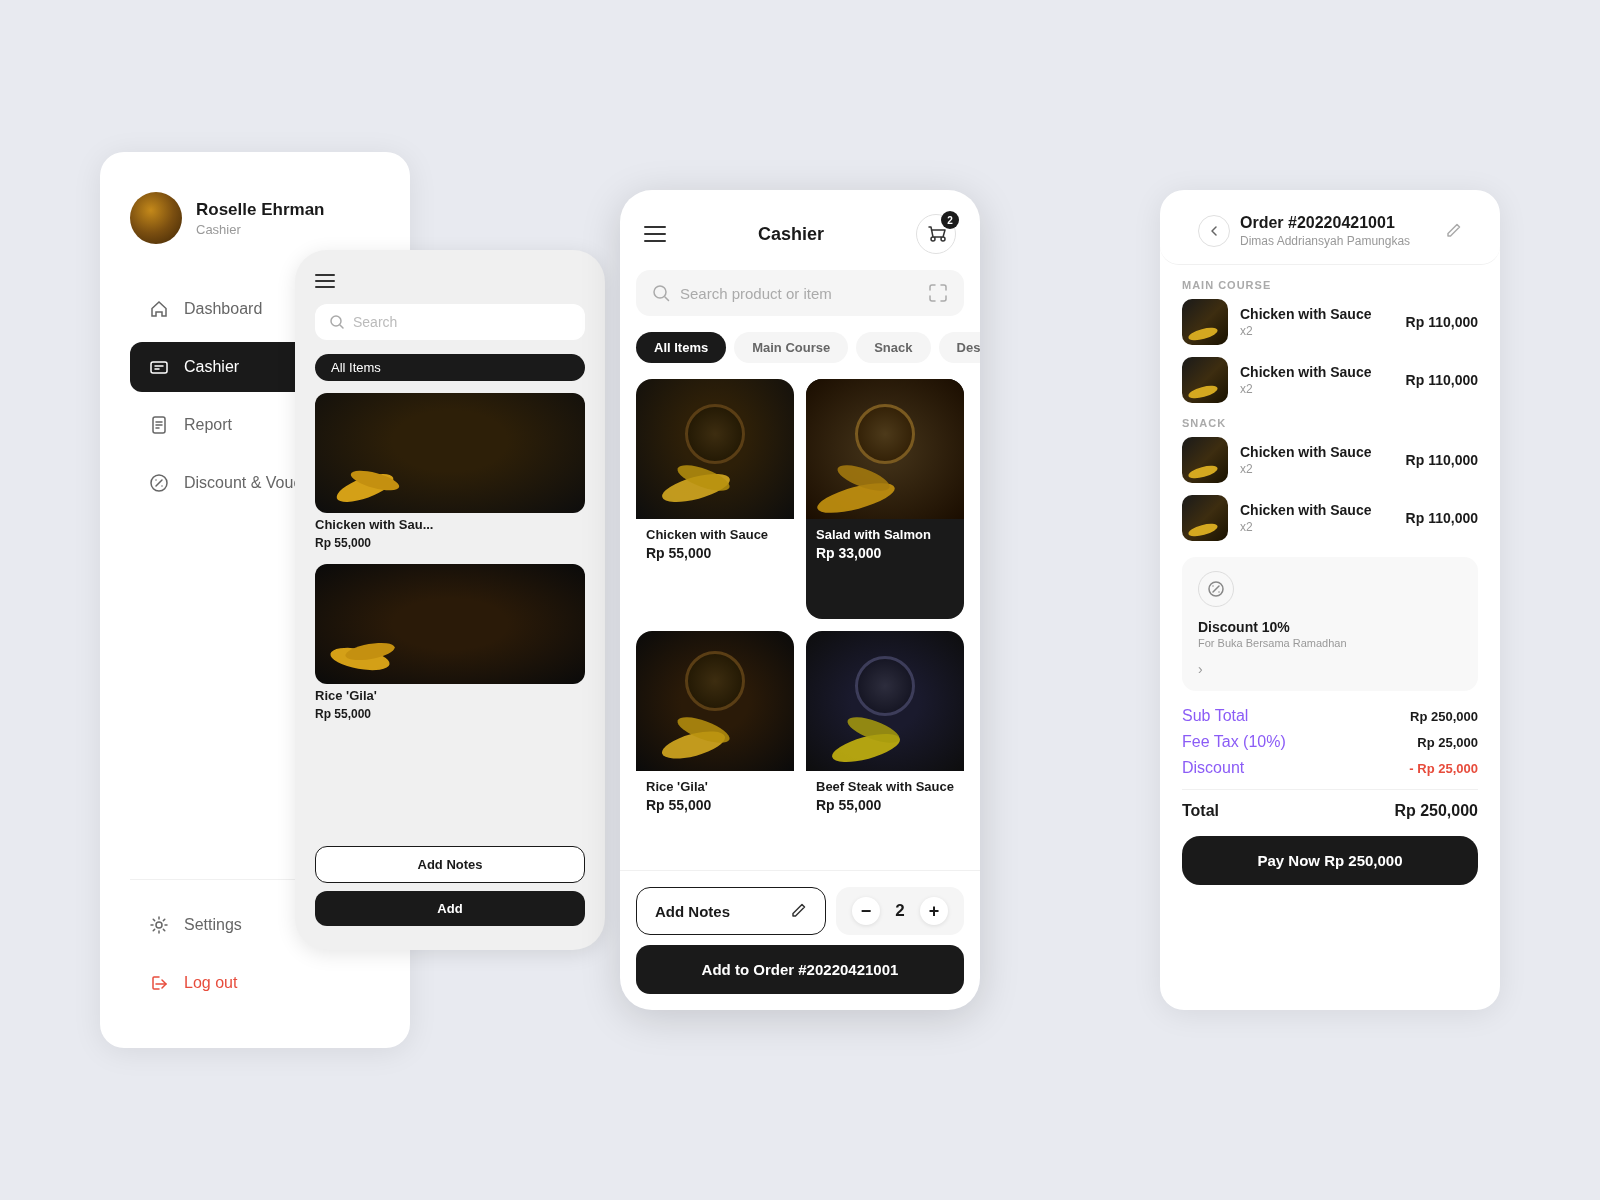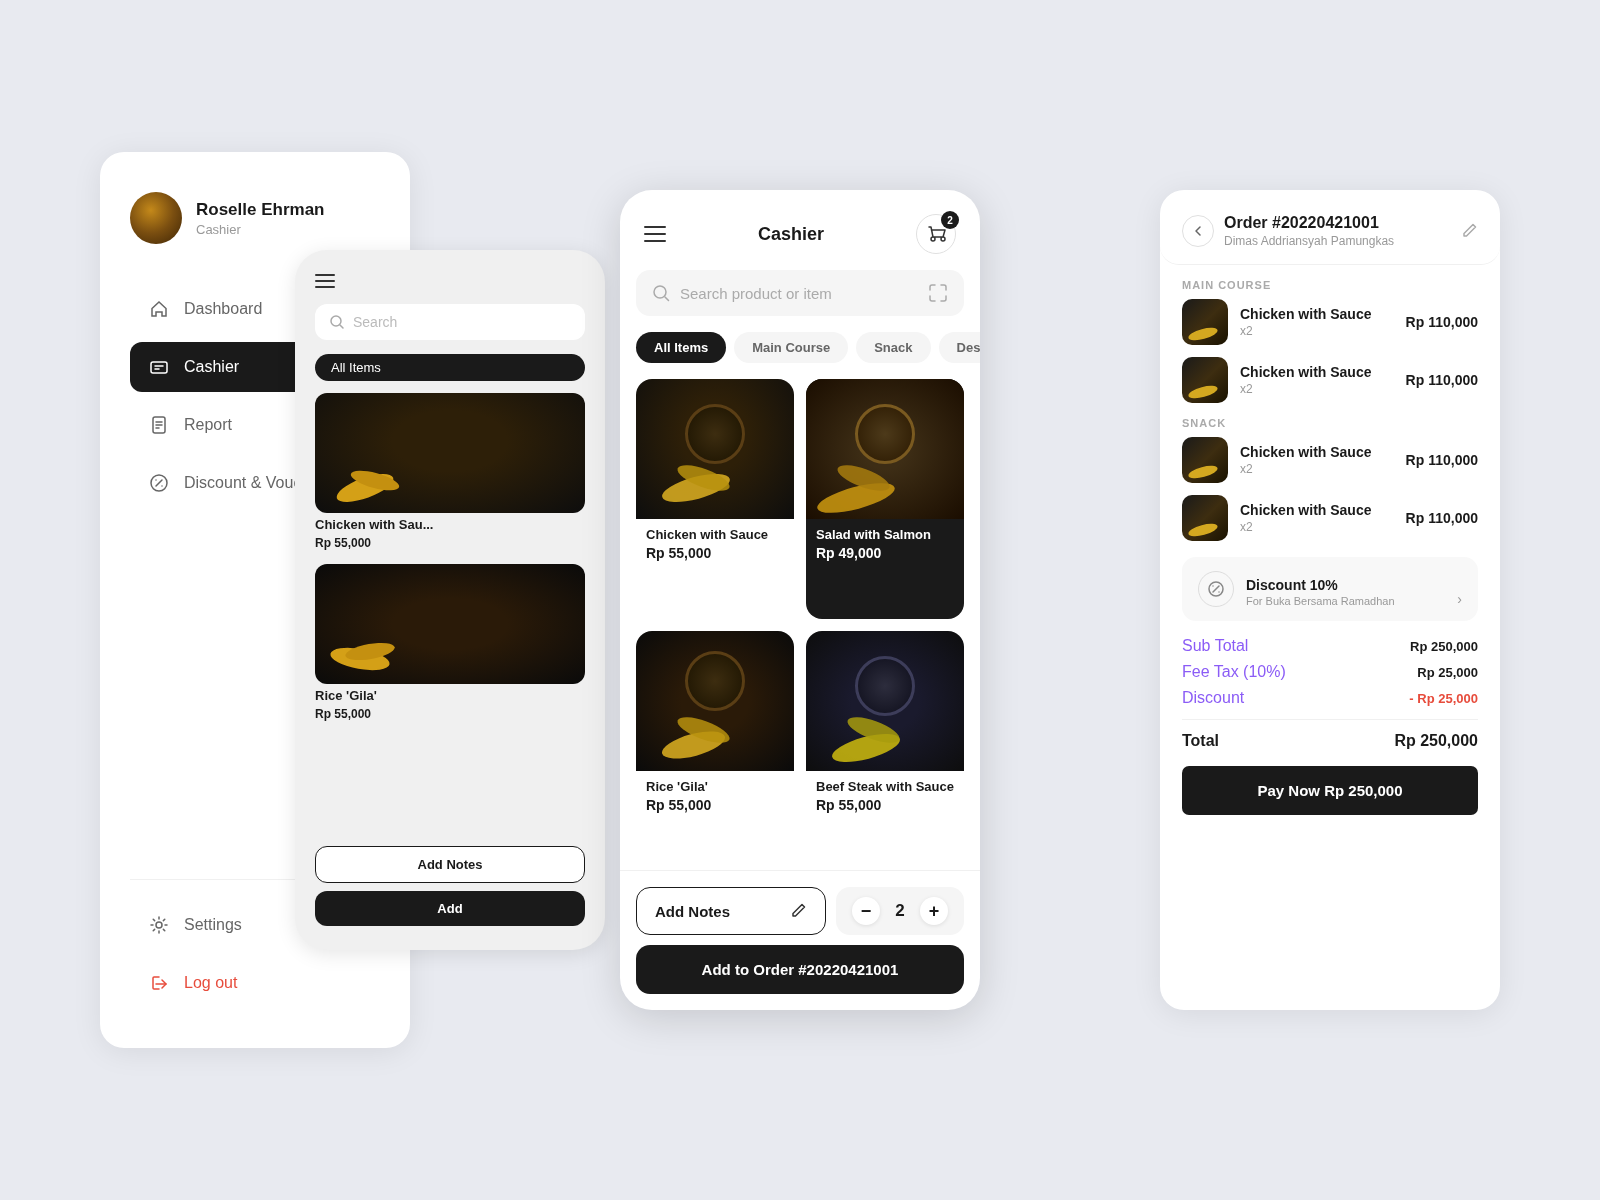--- a/index.html
+++ b/index.html
@@ -567,21 +567,21 @@
       top: 50%;
       transform: translateY(-50%);
       z-index: 3;
       display: flex;
       flex-direction: column;
       box-shadow: 0 4px 30px rgba(0,0,0,0.08);
       overflow: hidden;
     }
 
     .order-header {
-      padding: 24px 22px 16px;
+      padding: 24px 38px 16px;
       border-bottom: 1px solid #f0f0f0;
       display: flex;
       align-items: center;
       justify-content: space-between;
       border-radius: 19px;
     }
 
     .order-header-left {
       display: flex;
       align-items: center;
@@ -683,23 +683,24 @@
       font-weight: 700;
       color: #1a1a1a;
     }
 
     .discount-card {
       margin: 16px 22px;
       background: #f8f8f8;
       border-radius: 14px;
       padding: 14px 16px;
       display: flex;
-      align-items: flex-end;
+      align-items: flex-start;
       gap: 12px;
       cursor: pointer;
+      flex-direction: column;
     }
 
     .discount-icon {
       width: 36px;
       height: 36px;
       border-radius: 50%;
       border: 1.5px solid #ddd;
       display: flex;
       align-items: center;
       justify-content: center;
@@ -774,21 +775,21 @@
     .total-value {
       font-size: 16px;
       font-weight: 700;
       color: #1a1a1a;
     }
 
     .pay-btn {
       margin: 16px 22px 22px;
       background: #1a1a1a;
       color: #fff;
-      border-radius: 7px;
+      border-radius: 18px;
       padding: 16px;
       text-align: center;
       font-size: 15px;
       font-weight: 700;
       cursor: pointer;
       border: none;
       width: calc(100% - 44px);
     }
 
     
@@ -988,21 +989,21 @@
       </div>
 
       <div class="food-card selected">
         <div class="food-card-img-placeholder food-img-2">
           <div class="food-decor-circle" style="background:radial-gradient(circle, #4d3a1a 0%, #2a1800 100%); border-color:#7a5a20;"></div>
           <div class="food-decor-1" style="background:#c49210; left:10px; bottom:10px; width:80px;"></div>
           <div class="food-decor-2" style="background:#a87c0e; left:30px;"></div>
         </div>
         <div class="food-card-info">
           <div class="food-card-name">Salad with Salmon</div>
-          <div class="food-card-price">Rp 49,000</div>
+          <div class="food-card-price">Rp 33,000</div>
         </div>
       </div>
 
       <div class="food-card">
         <div class="food-card-img-placeholder food-img-3">
           <div class="food-decor-circle" style="top:20px;"></div>
           <div class="food-decor-1" style="bottom:15px; width:65px;"></div>
           <div class="food-decor-2"></div>
         </div>
         <div class="food-card-info">

